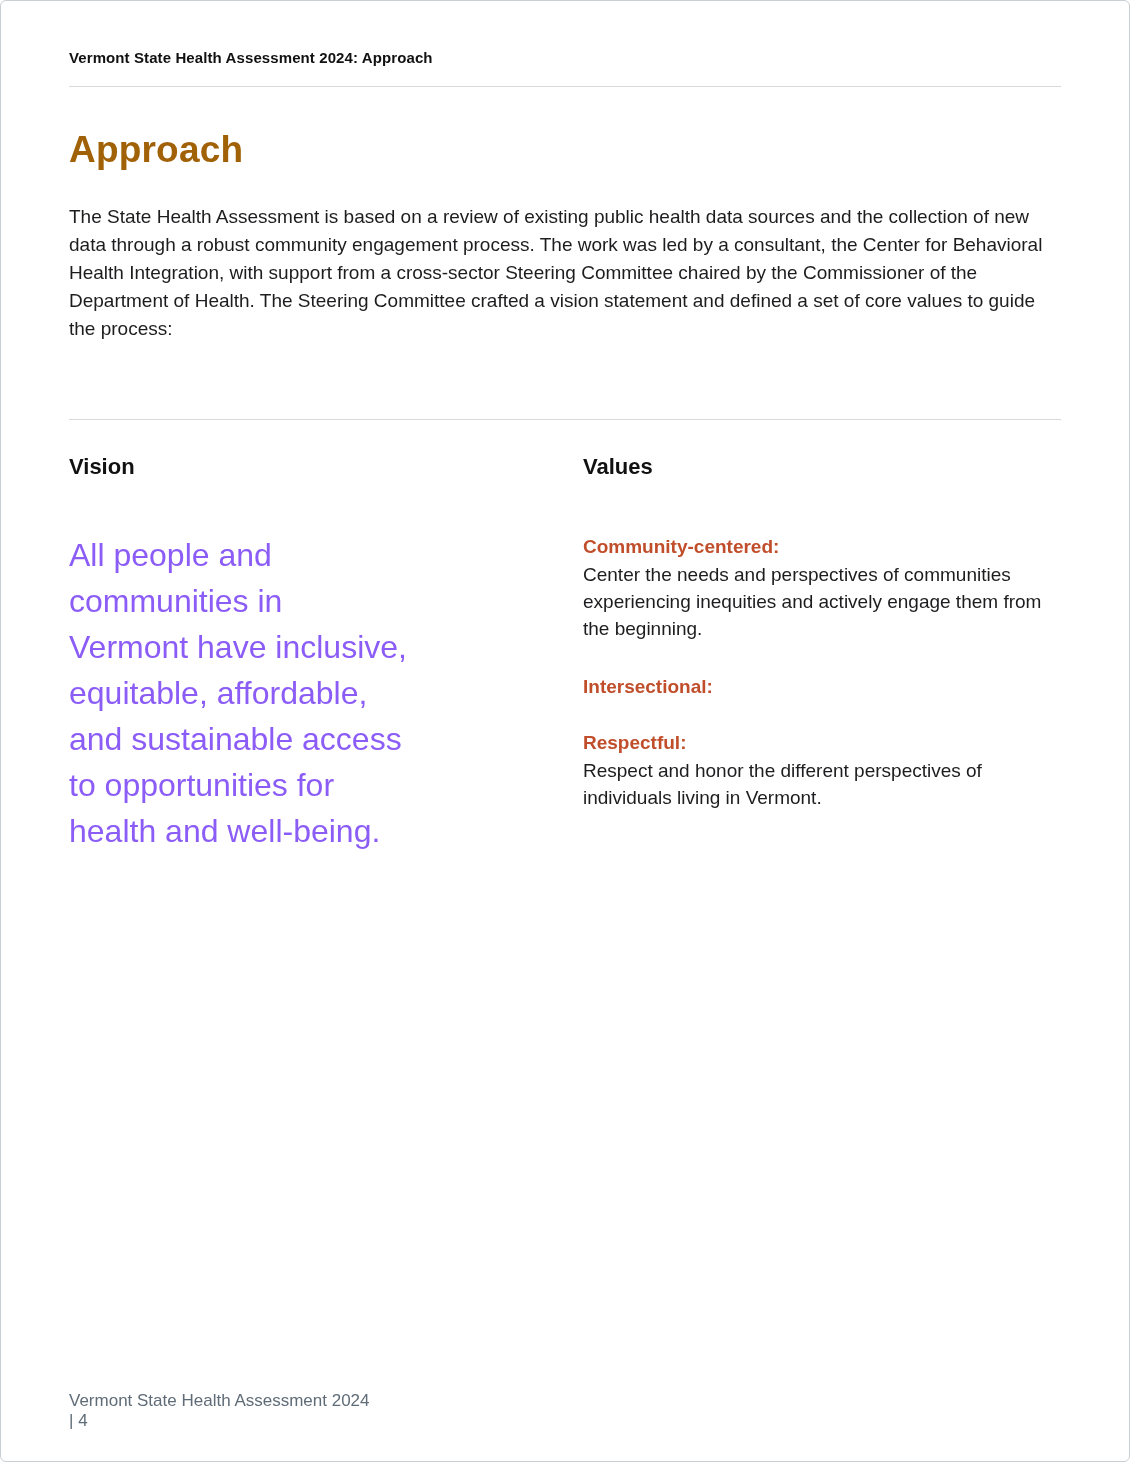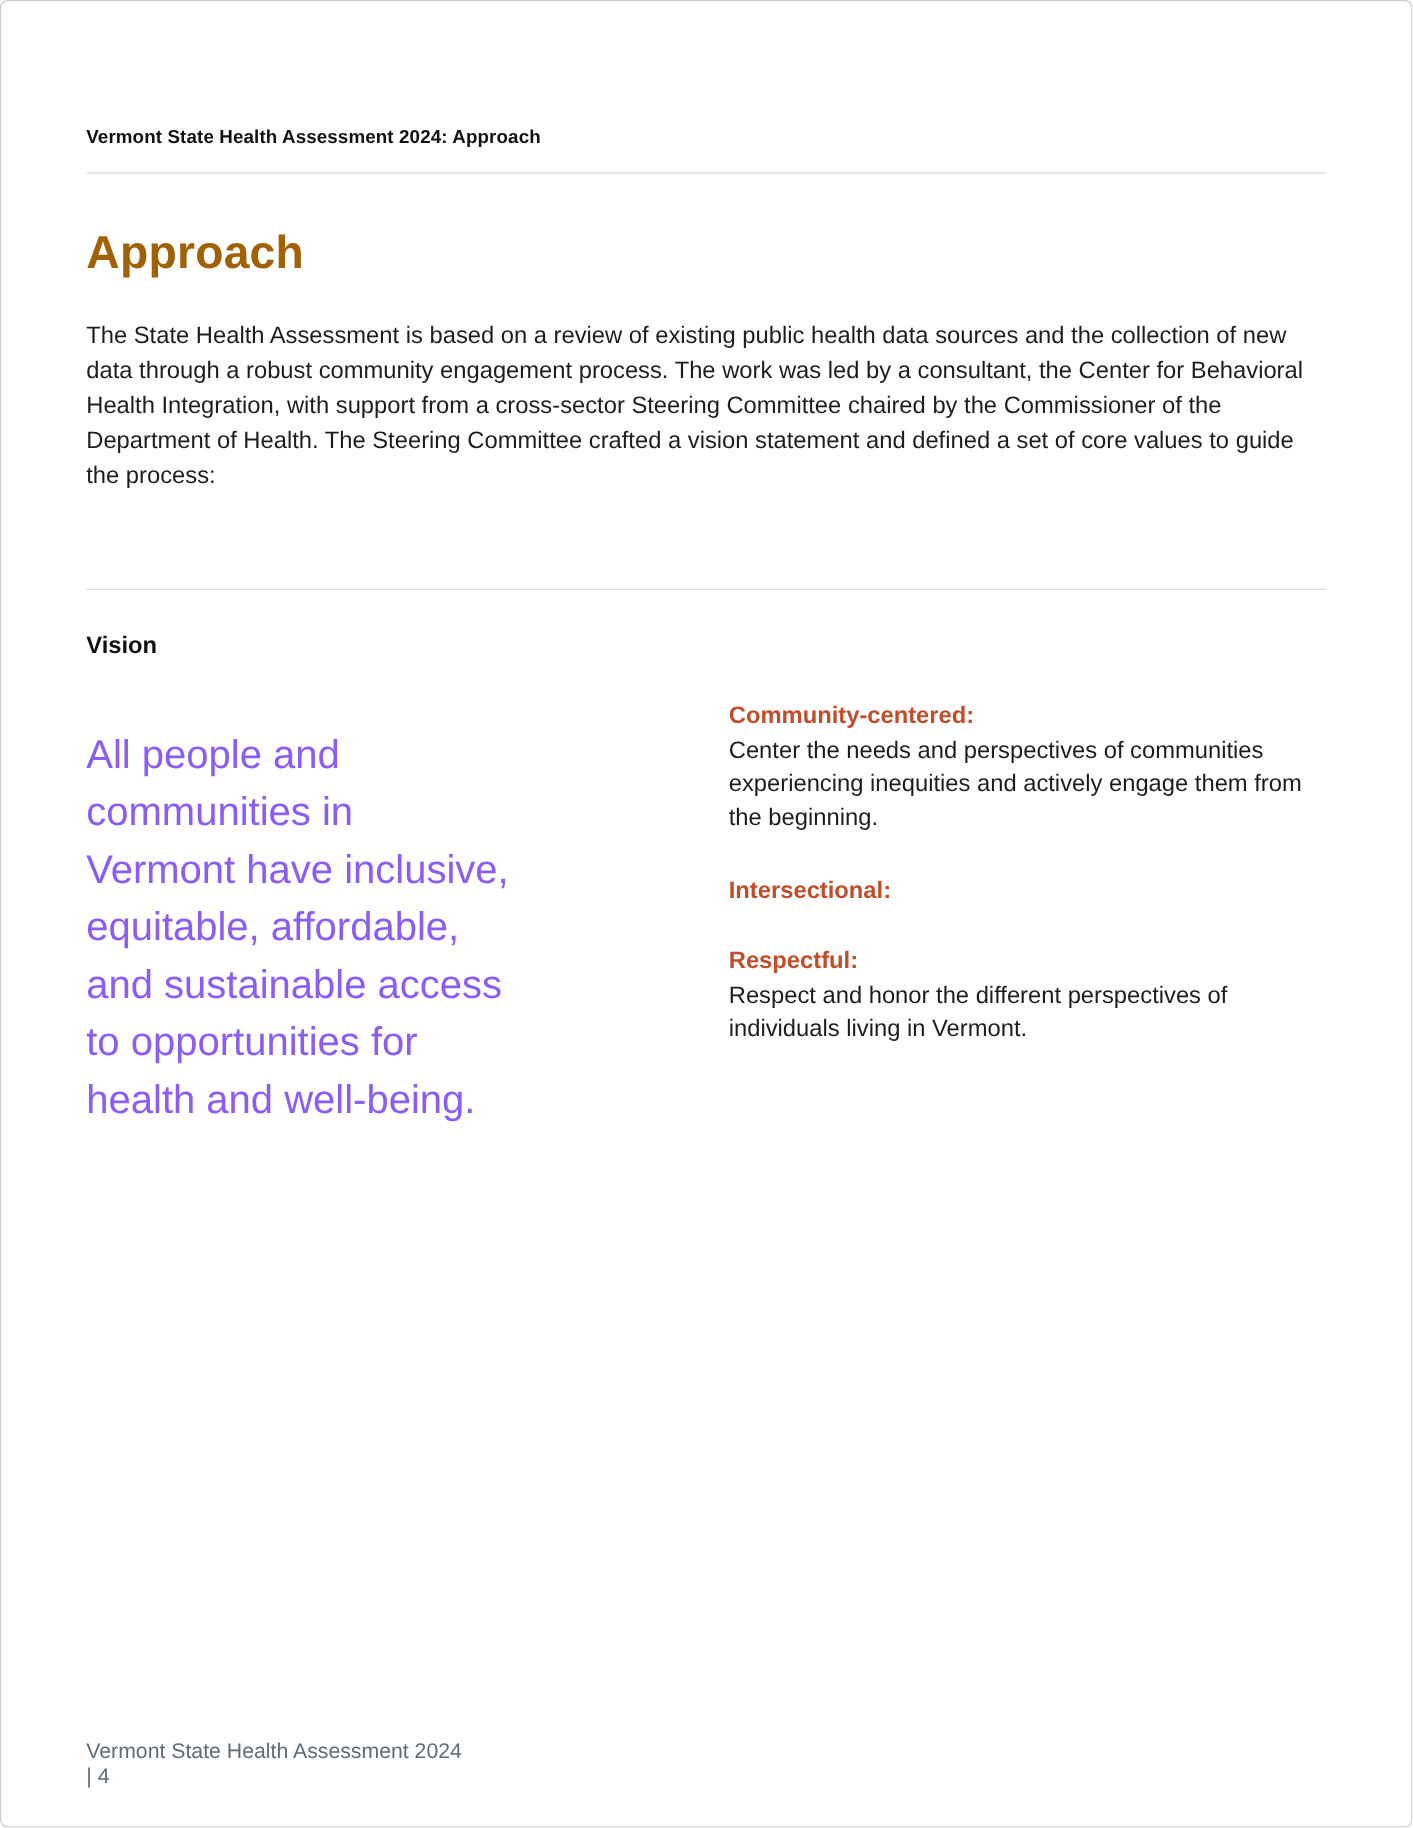--- a/index.html
+++ b/index.html
@@ -15,21 +15,21 @@
     margin: 0 auto;
     background: #ffffff;
     border: 1px solid #c9ced3;
     border-radius: 6px;
     overflow: hidden;
   }
   .content {
     padding: 0 68px;
   }
   .running-header {
-    padding-top: 100px;
+    padding-top: 48px;
     font-size: 15px;
     font-weight: 700;
     color: #111111;
     letter-spacing: 0.1px;
   }
   .divider {
     border: none;
     border-top: 1px solid #d9d9d9;
     height: 0;
   }
@@ -49,21 +49,21 @@
     max-width: 996px;
   }
   .section-divider { margin-top: 76px; }
   .columns {
     display: grid;
     grid-template-columns: 450px 1fr;
     column-gap: 64px;
     margin-top: 34px;
   }
   .col-heading {
-    font-size: 19px;
+    font-size: 22px;
     font-weight: 700;
     color: #111111;
   }
   .vision-statement {
     margin-top: 52px;
     max-width: 430px;
     font-size: 32px;
     line-height: 46px;
     font-weight: 400;
     color: #8b5cf6;
@@ -123,20 +123,21 @@
           <p class="vision-statement">All people and
 communities in
 Vermont have inclusive,
 equitable, affordable,
 and sustainable access
 to opportunities for
 health and well-being.</p>
         </section>
 
         <section class="values-col">
+          <h2 class="col-heading">Values</h2>
 
           <div class="values-list">
 
             <div class="value-item">
               <div class="value-label">Community-centered:</div>
               <p class="value-text">Center the needs and perspectives of communities experiencing inequities and actively engage them from the beginning.</p>
             </div>
 
             <div class="value-item">
               <div class="value-label">Intersectional:</div>

